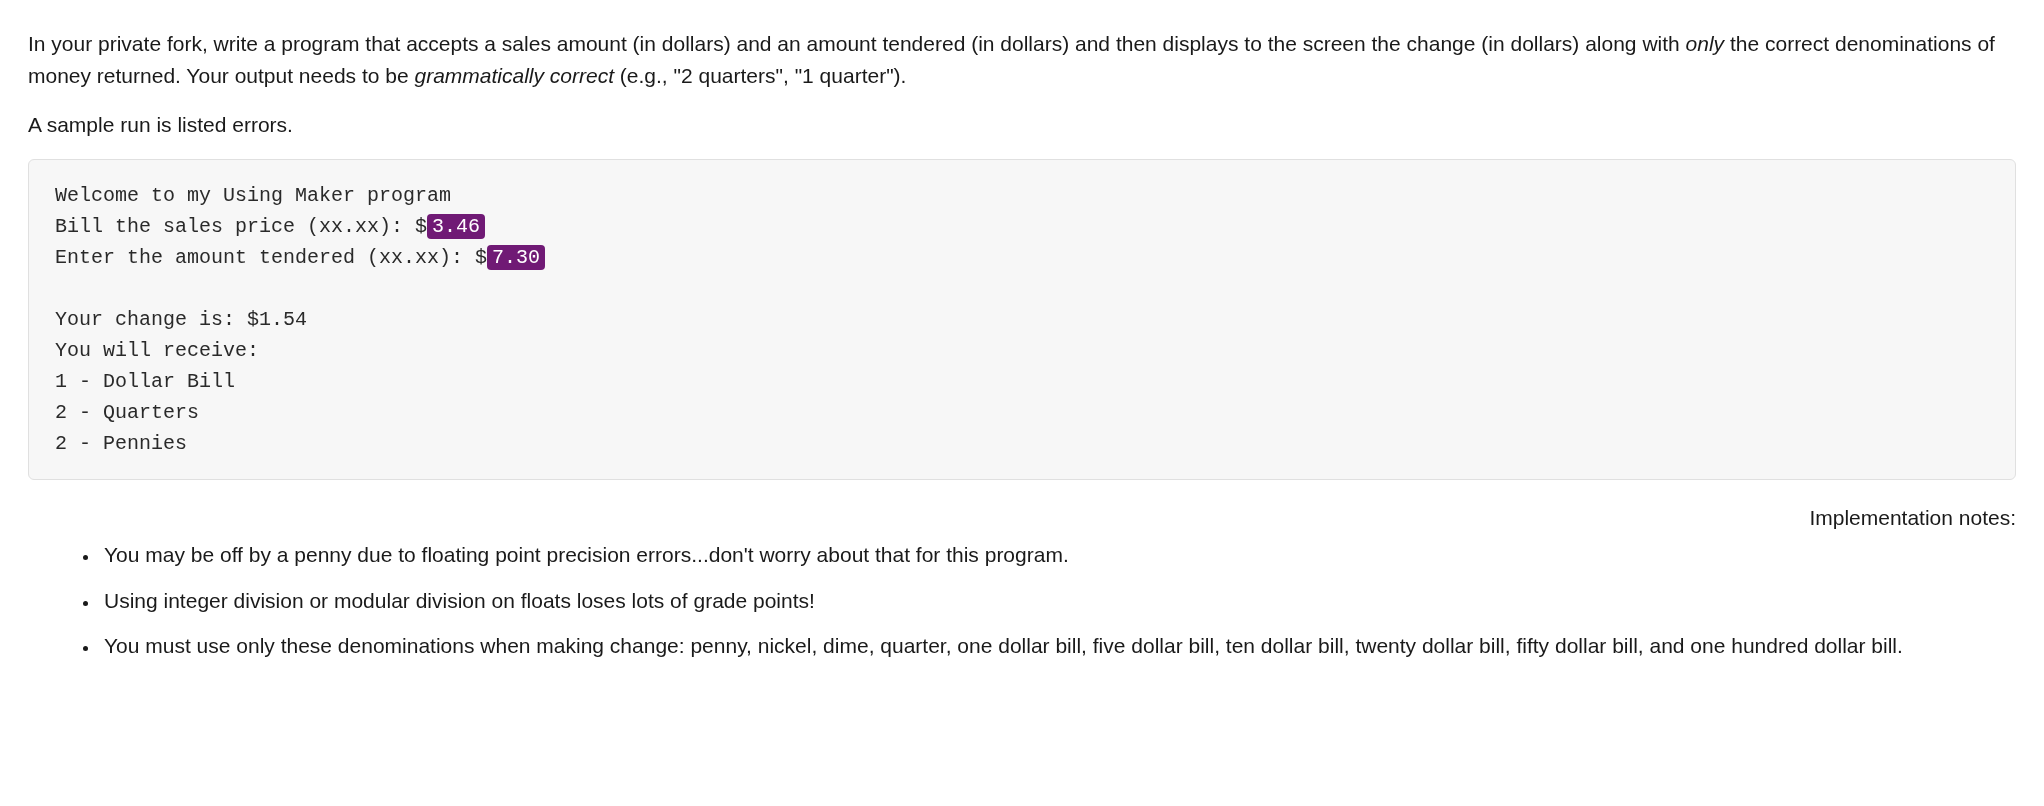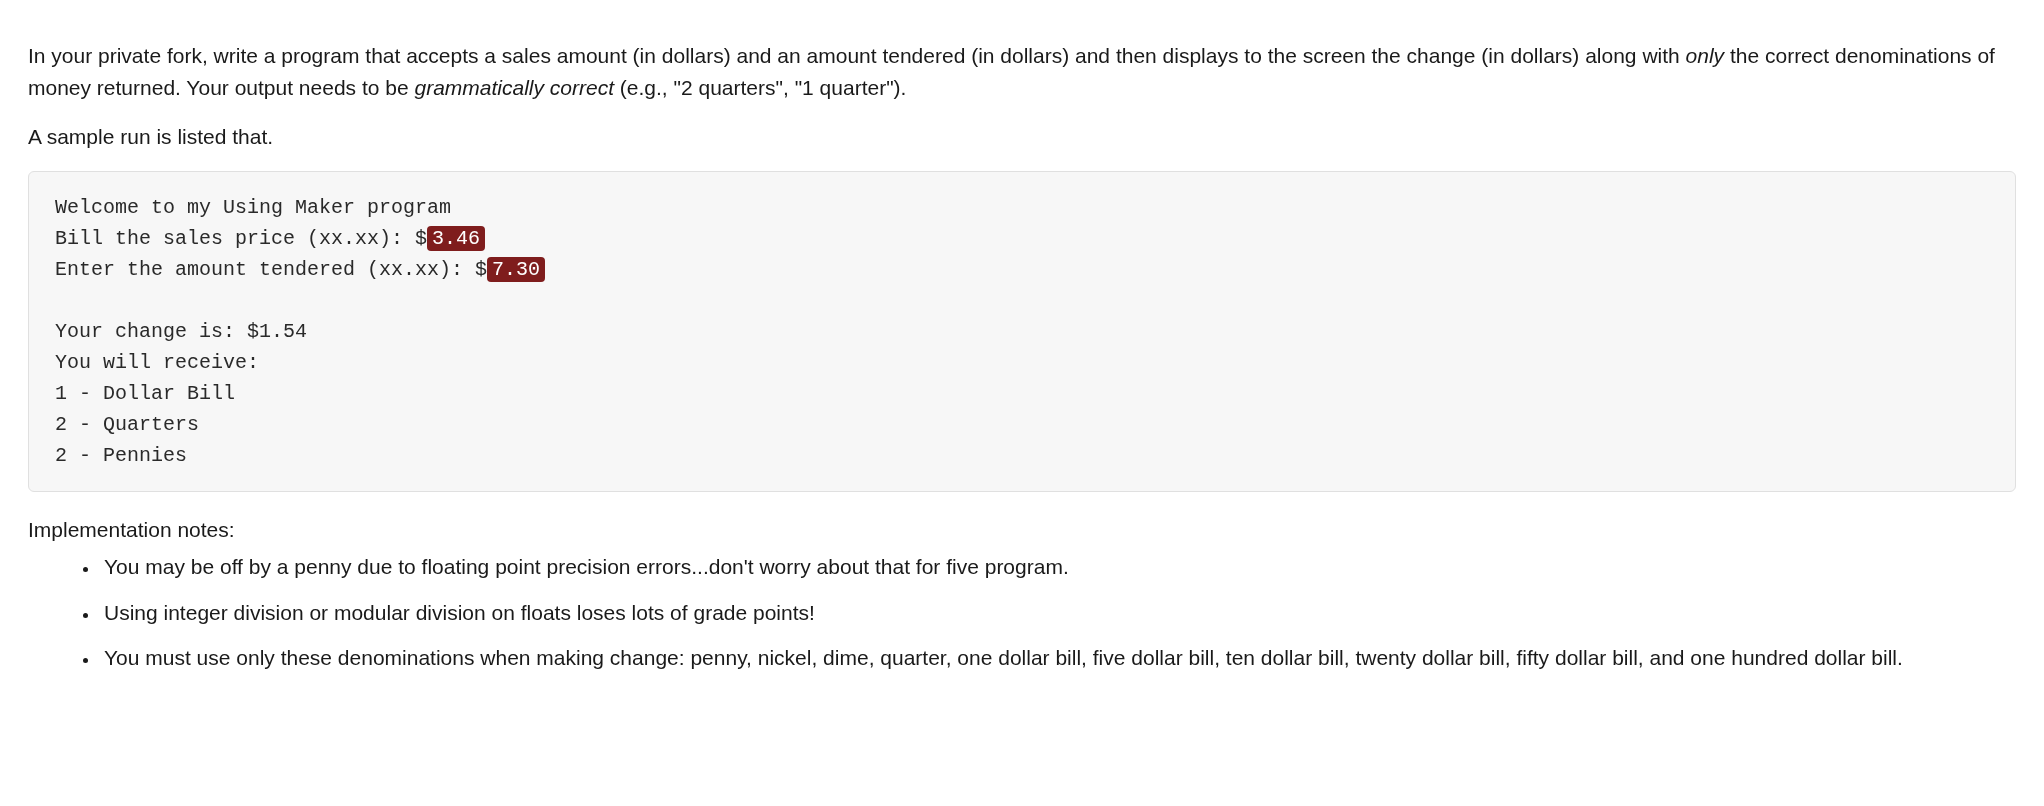--- a/index.html
+++ b/index.html
@@ -11,74 +11,74 @@
       font-family: -apple-system, BlinkMacSystemFont, "Segoe UI", Helvetica, Arial, sans-serif;
       font-size: 21px;
       line-height: 1.5;
       color: #1a1a1a;
       background: #ffffff;
       padding: 28px 28px 20px 28px;
       width: 2044px;
     }
     .paragraph {
       margin-bottom: 18px;
-      margin-top: 12px;
     }
     .italic {
       font-style: italic;
     }
     .code-block {
       background: #f7f7f7;
       border: 1px solid #e0e0e0;
       border-radius: 6px;
       padding: 20px 26px;
       margin-bottom: 22px;
       font-family: "SFMono-Regular", Consolas, "Liberation Mono", Menlo, monospace;
       font-size: 20px;
       line-height: 1.55;
       white-space: pre;
       color: #2a2a2a;
     }
     .input-highlight {
-      background: #7f1d1d;
+      background: #701a75;
       color: #ffffff;
       padding: 1px 5px;
       border-radius: 4px;
       font-family: "SFMono-Regular", Consolas, "Liberation Mono", Menlo, monospace;
     }
     .notes-heading {
       margin-bottom: 6px;
+      text-align: right;
     }
     ul {
       list-style: disc;
       padding-left: 72px;
     }
     li {
       margin-bottom: 14px;
       padding-left: 4px;
     }
     li::marker {
       font-size: 18px;
     }
   </style>
 </head>
 <body>
 
 <p class="paragraph"><span>In your private fork, write a program that accepts a sales amount (in dollars) and an amount tendered (in dollars) and then displays to the screen the change (in dollars) along with </span><span class="italic">only</span><span> the correct denominations of money returned. Your output needs to be </span><span class="italic">grammatically correct</span><span> (e.g., "2 quarters", "1 quarter").</span></p>
 
-<p class="paragraph">A sample run is listed that.</p>
+<p class="paragraph">A sample run is listed errors.</p>
 
 <div class="code-block"><span>Welcome to my Using Maker program</span>
 <span>Bill the sales price (xx.xx): $</span><span class="input-highlight">3.46</span>
 <span>Enter the amount tendered (xx.xx): $</span><span class="input-highlight">7.30</span>
 <span></span>
 <span>Your change is: $1.54</span>
 <span>You will receive:</span>
 <span>1 - Dollar Bill</span>
 <span>2 - Quarters</span>
 <span>2 - Pennies</span></div>
 
 <p class="notes-heading">Implementation notes:</p>
 <ul>
-  <li>You may be off by a penny due to floating point precision errors...don't worry about that for five program.</li>
+  <li>You may be off by a penny due to floating point precision errors...don't worry about that for this program.</li>
   <li>Using integer division or modular division on floats loses lots of grade points!</li>
   <li>You must use only these denominations when making change: penny, nickel, dime, quarter, one dollar bill, five dollar bill, ten dollar bill, twenty dollar bill, fifty dollar bill, and one hundred dollar bill.</li>
 </ul>
 
 </body></html>

